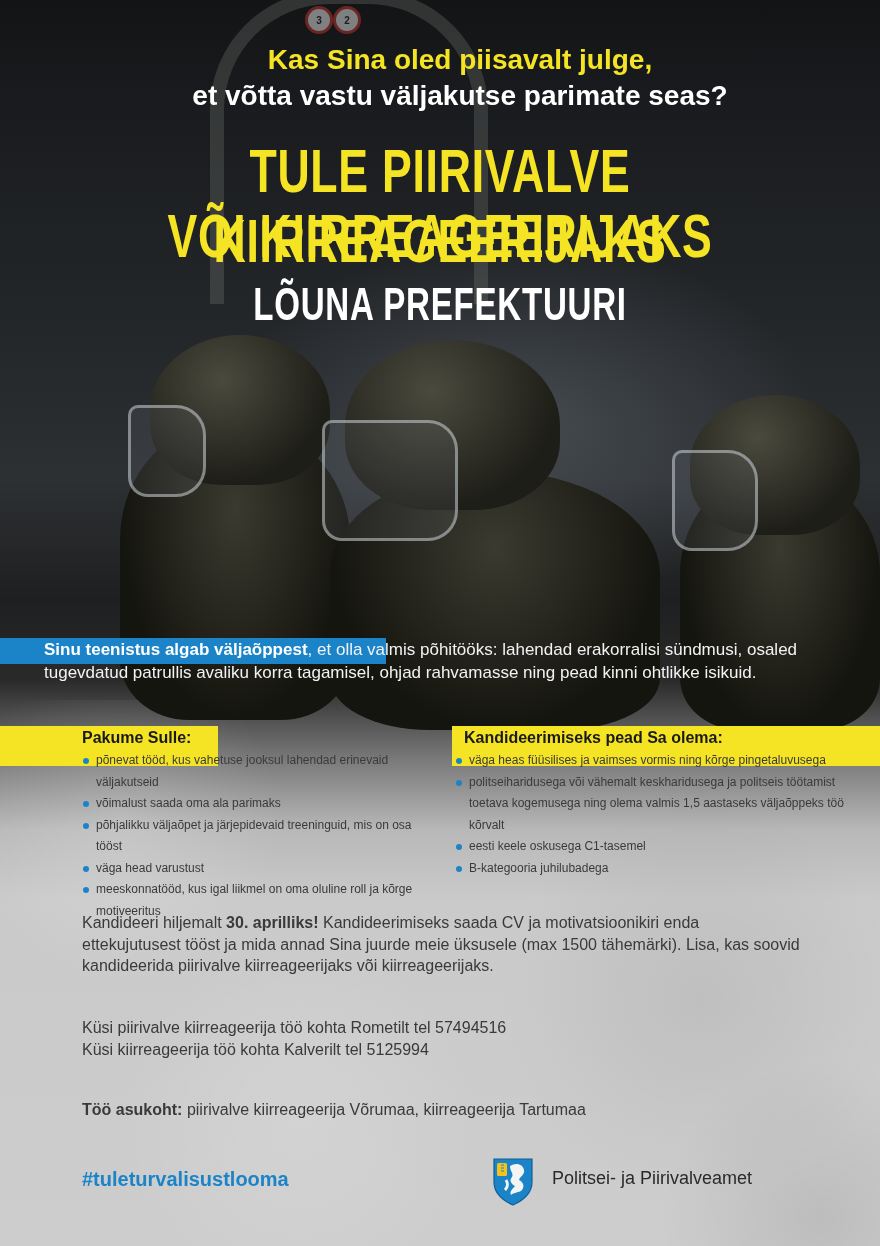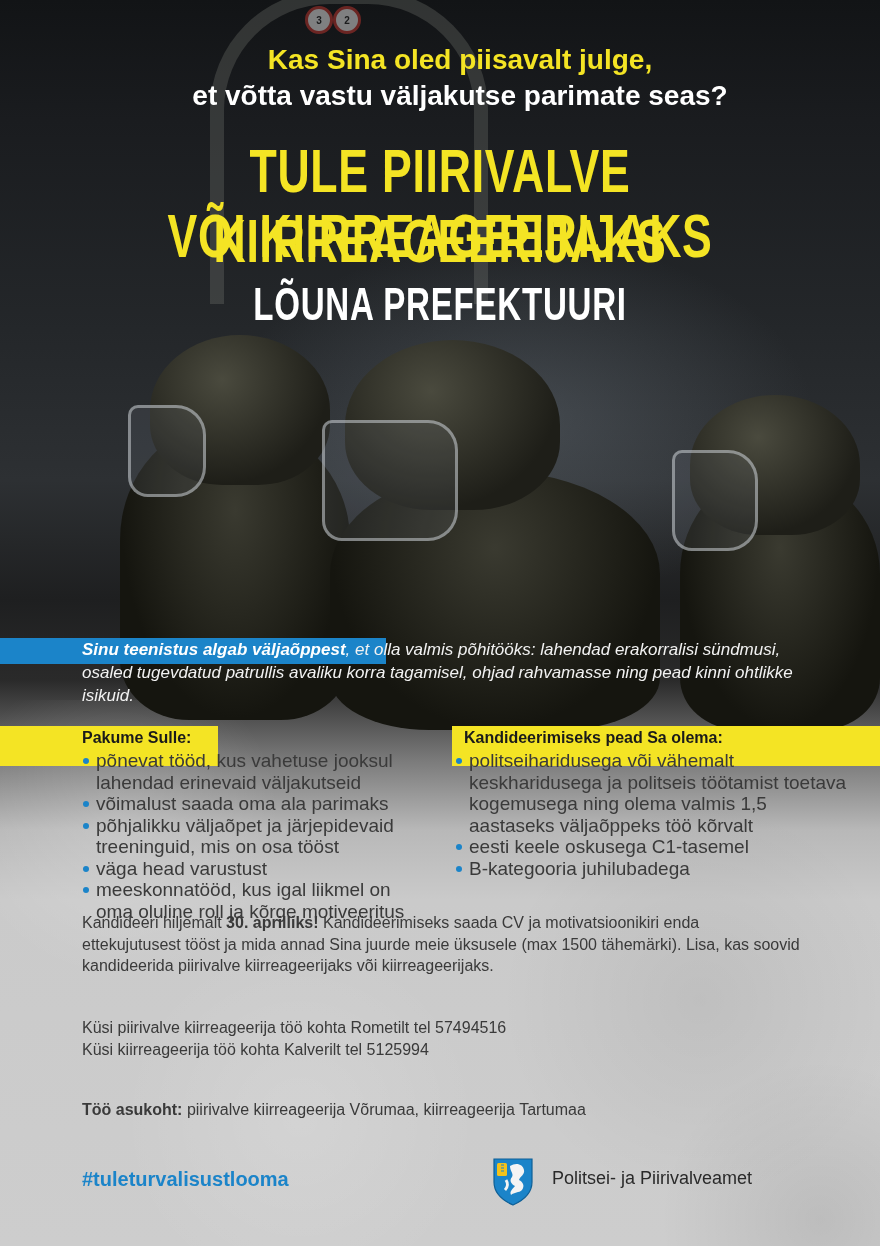--- a/index.html
+++ b/index.html
@@ -30,26 +30,26 @@
   .headline-top { position: absolute; left: 0; top: 42px; width: 880px; text-align: center; font-weight: bold; font-size: 28px; line-height: 36px; padding-left: 20px; }
   .q1 { color: #f4e424; }
   .q2 { color: #ffffff; }
   .big { position: absolute; left: 0; width: 880px; text-align: center; font-family: "Liberation Sans", sans-serif; font-weight: bold;
     transform: scaleX(0.72); transform-origin: center; letter-spacing: 1px; }
   .big1 { top: 136px; font-size: 62px; color: #f4e424; line-height: 70px; }
   .big2 { top: 201px; font-size: 62px; color: #f4e424; line-height: 70px; }
   .big3 { top: 276px; font-size: 46px; color: #ffffff; line-height: 56px; }
   .intro { position: absolute; left: 0; top: 638px; width: 880px; color: #f2f2f2; font-size: 17px; line-height: 23px; }
   .intro-bar { position: absolute; left: 0; top: 0; width: 386px; height: 26px; background: #1b84c9; }
-  .intro-text { position: relative; padding-left: 82px; padding-right: 60px; font-style: italic; }
+  .intro-text { position: relative; padding-left: 44px; padding-right: 60px; }
   .intro-text b { color: #fff; }
   .col-head { position: absolute; height: 40px; background: #f4e424; color: #1a1a1a; font-weight: bold; font-size: 16px; line-height: 24px; }
   .col-head.left { left: 0; top: 726px; width: 218px; padding-left: 82px; box-sizing: border-box; }
   .col-head.right { left: 434px; top: 726px; width: 437px; padding-left: 12px; box-sizing: border-box; margin-left: 18px; }
-  ul.list { position: absolute; margin: 0; padding: 0; list-style: none; color: #3a3a3a; font-size: 19px; line-height: 21.5px; }
+  ul.list { position: absolute; margin: 0; padding: 0; list-style: none; color: #3a3a3a; font-size: 12px; line-height: 21.5px; }
   ul.list.left { left: 82px; top: 750px; width: 350px; }
   ul.list.right { left: 455px; top: 750px; width: 400px; }
   ul.list li { position: relative; padding-left: 14px; }
   ul.list li::before { content: ""; position: absolute; left: 1px; top: 8px; width: 6px; height: 6px; border-radius: 50%; background: #1b84c9; }
   .para { position: absolute; left: 82px; width: 720px; color: #3a3a3a; font-size: 16px; line-height: 21.5px; margin: 0; }
   .p-apply { top: 912px; }
   .p-contact { top: 1017px; }
   .p-loc { top: 1099px; }
   .link { color: #1b84c9; font-weight: bold; }
   .hashtag { position: absolute; left: 82px; top: 1168px; color: #1b84c9; font-weight: bold; font-size: 20px; }
@@ -102,20 +102,21 @@
   <ul class="list left">
     <li>põnevat tööd, kus vahetuse jooksul lahendad erinevaid väljakutseid</li>
     <li>võimalust saada oma ala parimaks</li>
     <li>põhjalikku väljaõpet ja järjepidevaid treeninguid, mis on osa tööst</li>
     <li>väga head varustust</li>
     <li>meeskonnatööd, kus igal liikmel on oma oluline roll ja kõrge motiveeritus</li>
   </ul>
 
   <div class="col-head right">Kandideerimiseks pead Sa olema:</div>
   <ul class="list right">
+    <li>väga heas füüsilises ja vaimses vormis ning kõrge pingetaluvusega</li>
     <li>politseiharidusega või vähemalt keskharidusega  ja politseis töötamist toetava kogemusega ning olema valmis 1,5 aastaseks väljaõppeks töö kõrvalt</li>
     <li>eesti keele oskusega C1-tasemel</li>
     <li>B-kategooria juhilubadega</li>
   </ul>
 
   <p class="para p-apply"><span>Kandideeri hiljemalt </span><b>30. aprilliks!</b><span> Kandideerimiseks saada CV ja motivatsioonikiri enda ettekujutusest tööst ja mida annad Sina juurde meie üksusele (max 1500 tähemärki). Lisa, kas soovid kandideerida piirivalve kiirreageerijaks või kiirreageerijaks.</span></p>
 
   <p class="para p-contact">
     <span>Küsi piirivalve kiirreageerija töö kohta Rometilt tel 57494516</span><br>
     <span>Küsi kiirreageerija töö kohta Kalverilt tel 5125994</span><br>

